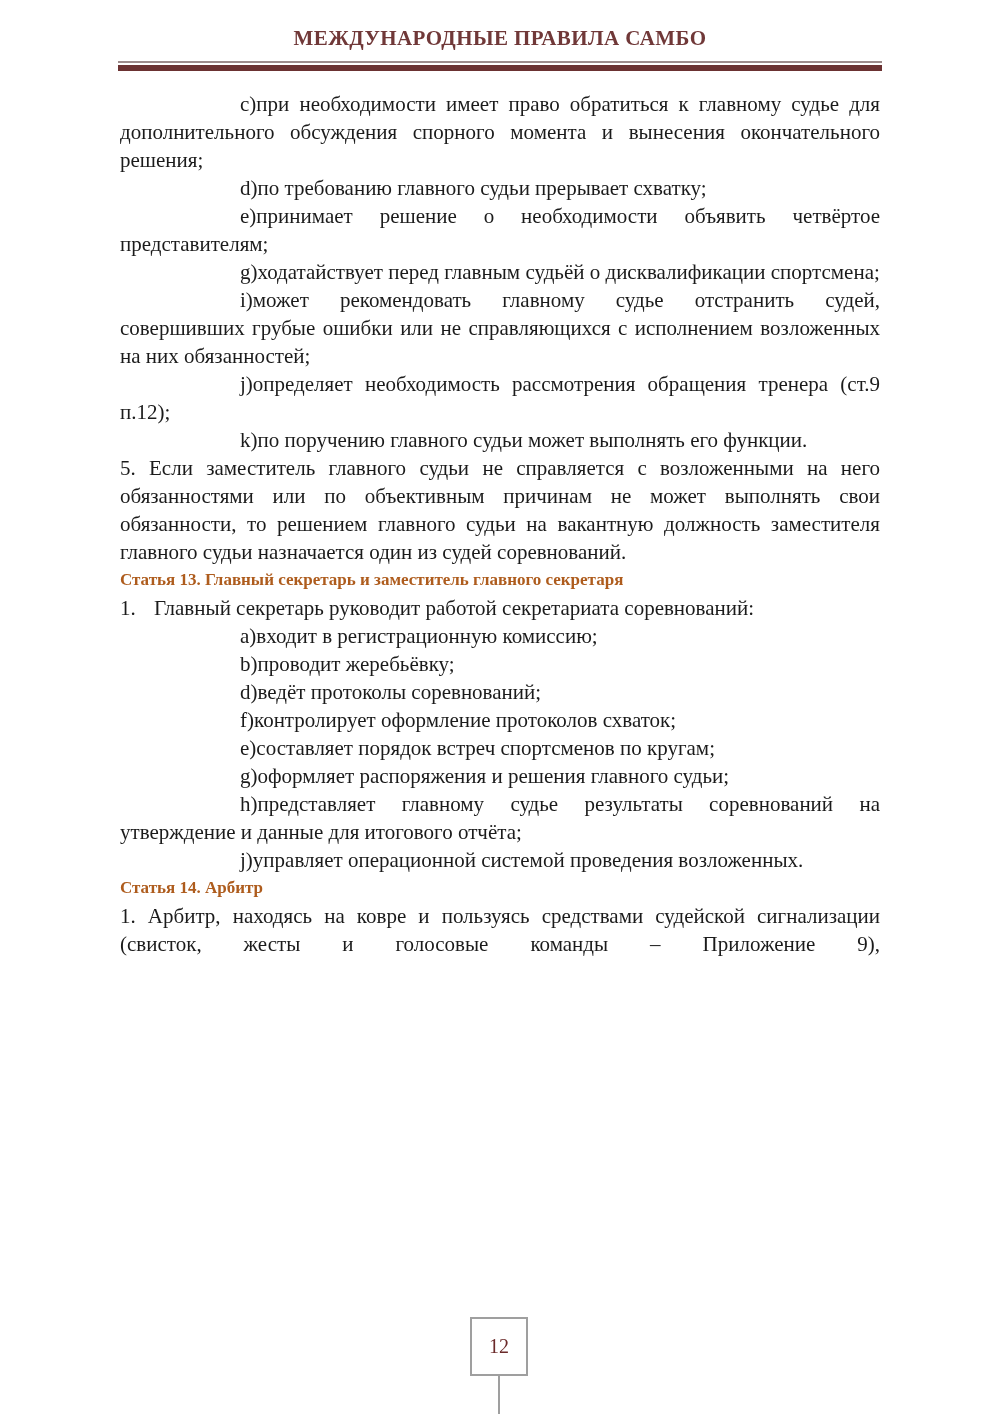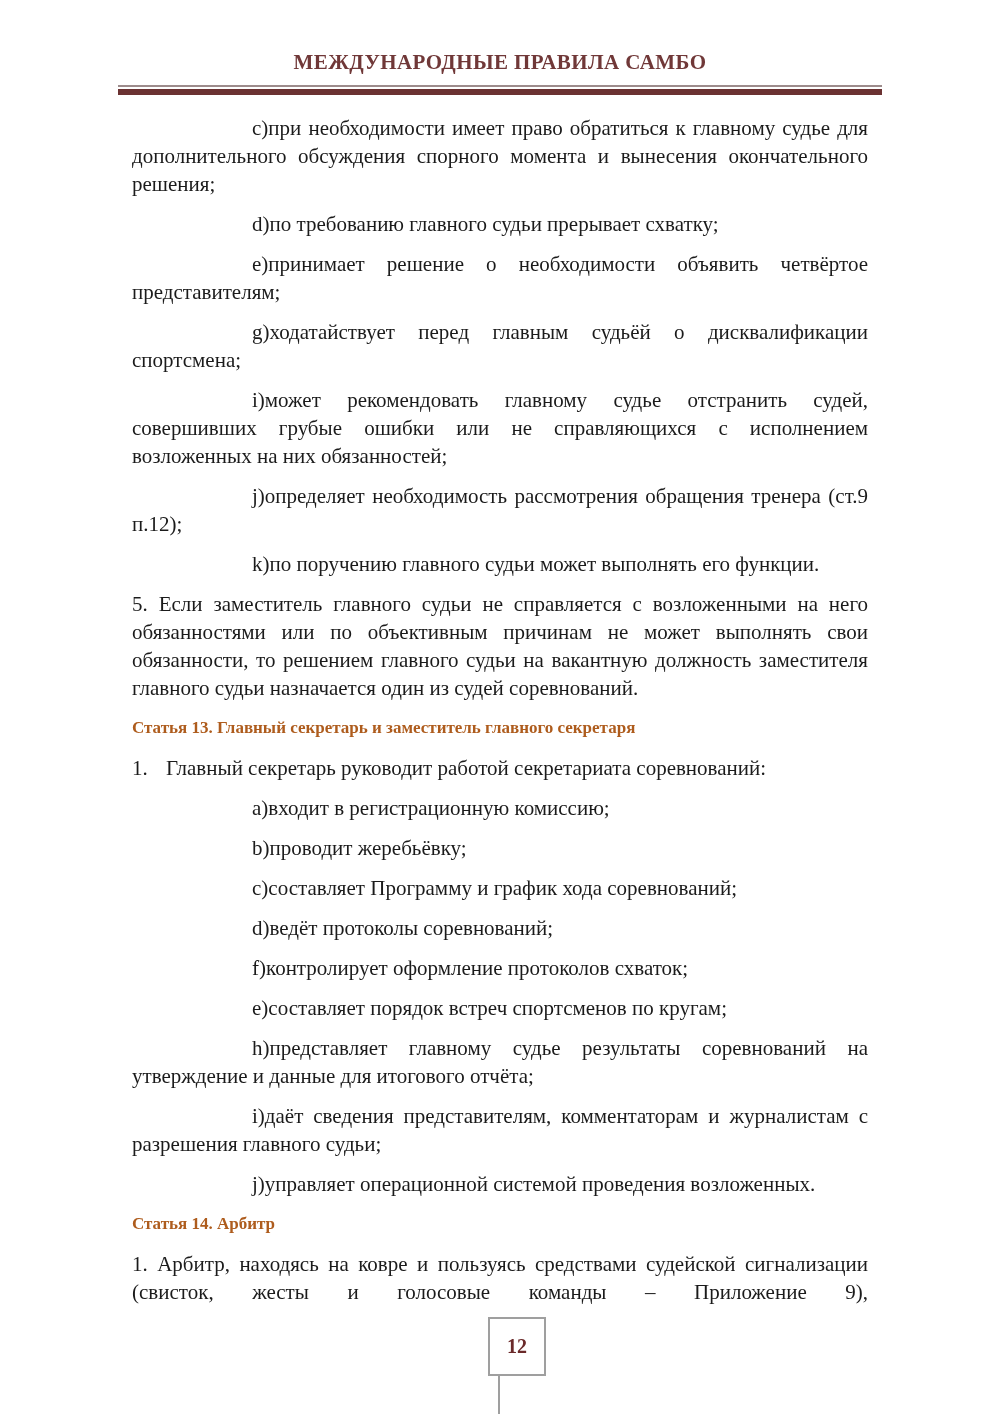--- a/index.html
+++ b/index.html
@@ -8,68 +8,68 @@
     position: relative;
     width: 1000px;
     height: 1414px;
     background: #ffffff;
     overflow: hidden;
     font-family: "Liberation Serif", "DejaVu Serif", serif;
     color: var(--body-color, #1b1b1b);
   }
 
   
-  .hdr { padding-top: 50px; text-align: center; }
+  .hdr { padding-top: 26px; text-align: center; }
   .hdr-title {
     font-size: 21px;
     font-weight: bold;
     letter-spacing: 0.4px;
     color: var(--title-color, #703838);
   }
   .rules { margin: 10px 118px 0 118px; }
   .rule-thin  { height: 2px; background: var(--rule-thin-color, #9d8c8c); }
   .rule-thick { height: 6px; background: var(--rule-thick-color, #6b3232); margin-top: 2px; }
 
   
   .doc {
     margin: 19px 120px 0 120px;
     font-size: 21px;
     line-height: 28px;
     text-align: justify;
   }
-  .doc p { margin: 12px; }
+  .doc p { margin: 0; }
   .p.indent { text-indent: 60px; }
   .h {
     margin: 10px 0 2px 0;
     font-size: 17px;
     font-weight: bold;
     color: var(--heading-color, #ae5c1d);
     text-align: left;
   }
   .mk  { display: inline-block; }
   .mk1 { min-width: 26px; }
   .mk2 { min-width: 40px; }
   .mk3 { min-width: 34px; }
   .jl  { text-align-last: justify; }
 
   
   .pgbox {
     position: absolute;
-    left: 488px;
+    left: 470px;
     top: 1317px;
     width: 58px;
     height: 59px;
     box-sizing: border-box;
     border: 2px solid var(--frame-color, #9f9f9f);
     background: #ffffff;
     display: flex;
     align-items: center;
     justify-content: center;
     font-size: 20px;
-    font-weight: bold;
+    font-weight: normal;
     color: var(--page-number-color, #6b2a2a);
     z-index: 2;
   }
   .pgline {
     position: absolute;
     left: 498px;
     top: 1375px;
     width: 2px;
     height: 39px;
     background: var(--frame-color, #9f9f9f);
@@ -95,26 +95,25 @@
       <p class="p indent"><span class="mk mk1">e)</span><span>принимает решение о необходимости объявить четвёртое представителям;</span></p>
       <p class="p indent"><span class="mk mk1">g)</span><span>ходатайствует перед главным судьёй о дисквалификации спортсмена;</span></p>
       <p class="p indent"><span class="mk mk1">i)</span><span>может рекомендовать главному судье отстранить судей, совершивших грубые ошибки или не справляющихся с исполнением возложенных на них обязанностей;</span></p>
       <p class="p indent"><span class="mk mk1">j)</span><span>определяет необходимость рассмотрения обращения тренера (ст.9 п.12);</span></p>
       <p class="p indent"><span class="mk mk1">k)</span><span>по поручению главного судьи может выполнять его функции.</span></p>
       <p class="p">5. Если заместитель главного судьи не справляется с возложенными на него обязанностями или по объективным причинам не может выполнять свои обязанности, то решением главного судьи на вакантную должность заместителя главного судьи назначается один из судей соревнований.</p>
       <p class="h">Статья 13. Главный секретарь и заместитель главного секретаря</p>
       <p class="p"><span class="mk mk3">1.</span><span>Главный секретарь руководит работой секретариата соревнований:</span></p>
       <p class="p indent"><span class="mk mk2">a)</span><span>входит в регистрационную комиссию;</span></p>
       <p class="p indent"><span class="mk mk2">b)</span><span>проводит жеребьёвку;</span></p>
-      <p class="p indent"><span class="mk mk2">c)</span><span>составляет Программу и график хода соревнований;</span></p>
       <p class="p indent"><span class="mk mk2">d)</span><span>ведёт протоколы соревнований;</span></p>
       <p class="p indent"><span class="mk mk2">f)</span><span>контролирует оформление протоколов схваток;</span></p>
       <p class="p indent"><span class="mk mk2">e)</span><span>составляет порядок встреч спортсменов по кругам;</span></p>
+      <p class="p indent"><span class="mk mk2">g)</span><span>оформляет распоряжения и решения главного судьи;</span></p>
       <p class="p indent"><span class="mk mk2">h)</span><span>представляет главному судье результаты соревнований на утверждение и данные для итогового отчёта;</span></p>
-      <p class="p indent"><span class="mk mk2">i)</span><span>даёт сведения представителям, комментаторам и журналистам с разрешения главного судьи;</span></p>
       <p class="p indent"><span class="mk mk2">j)</span><span>управляет операционной системой проведения возложенных.</span></p>
       <p class="h">Статья 14. Арбитр</p>
       <p class="p jl">1. Арбитр, находясь на ковре и пользуясь средствами судейской сигнализации (свисток, жесты и голосовые команды – Приложение 9),</p>
     </main>
 
   <div class="pgbox">
     <span>12</span>
   </div>
   <div class="pgline"></div>
 

